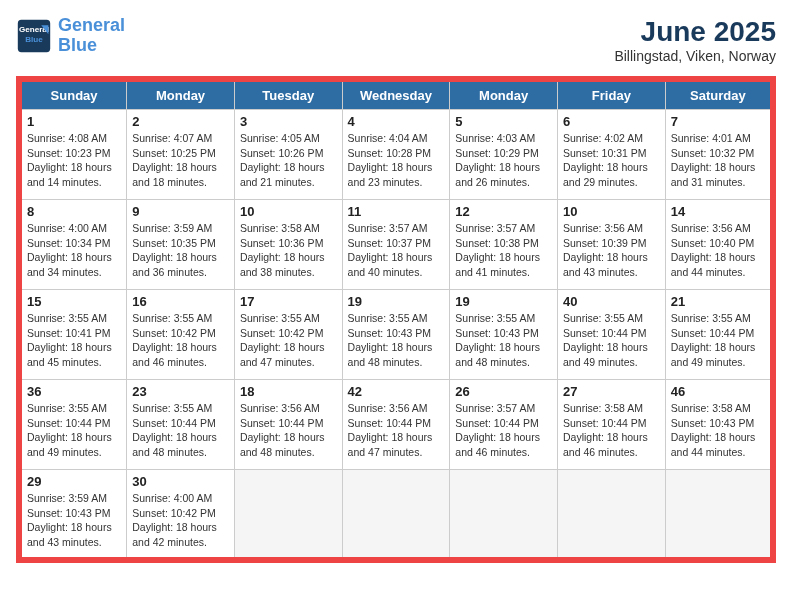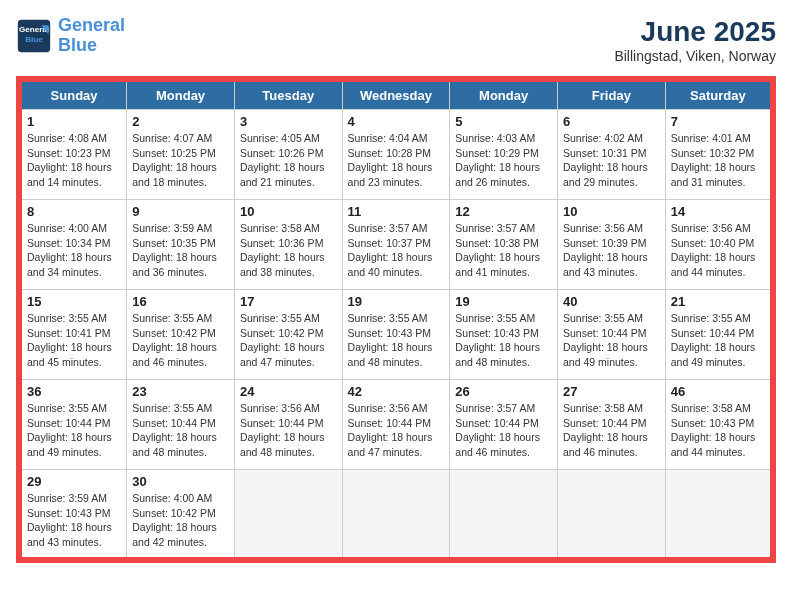--- a/index.html
+++ b/index.html
@@ -306,21 +306,21 @@
       </td>
         <td>
         <span class="day-num">23</span>
         <div class="day-info">
           Sunrise: 3:55 AM<br>
           Sunset: 10:44 PM<br>
           Daylight: 18 hours and 48 minutes.
         </div>
       </td>
         <td>
-        <span class="day-num">24</span>
+        <span class="day-num">18</span>
         <div class="day-info">
           Sunrise: 3:56 AM<br>
           Sunset: 10:44 PM<br>
           Daylight: 18 hours and 48 minutes.
         </div>
       </td>
         <td>
         <span class="day-num">42</span>
         <div class="day-info">
           Sunrise: 3:56 AM<br>

